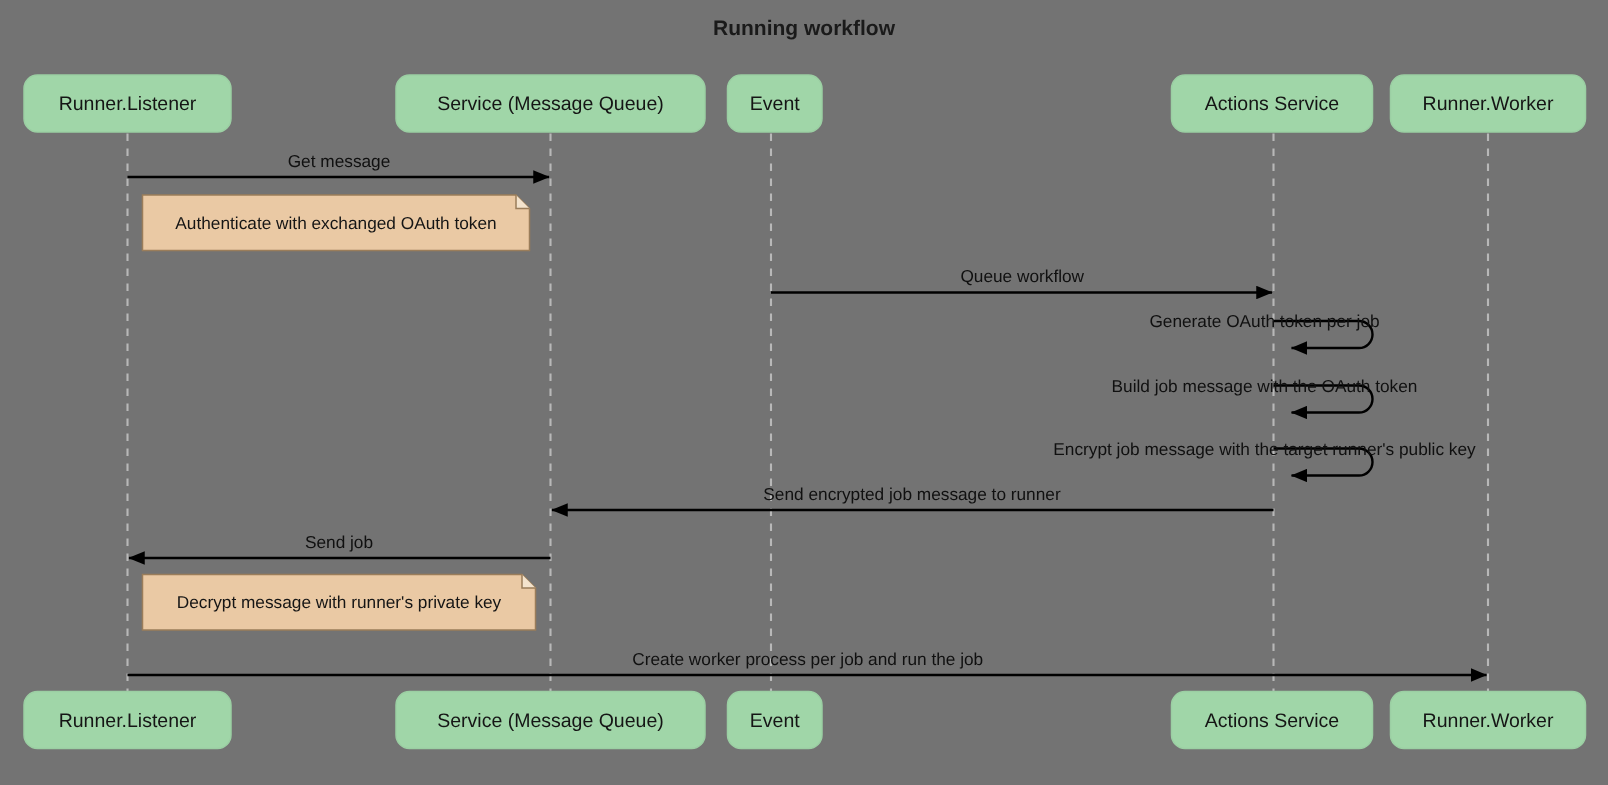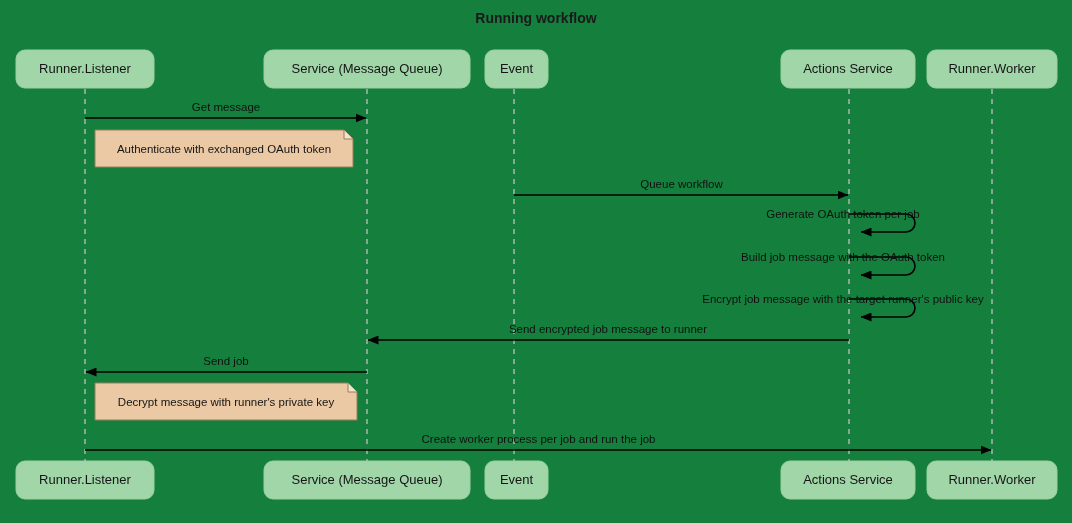--- a/index.html
+++ b/index.html
@@ -9,21 +9,21 @@
     background: #ffffff;
   }
   body {
     font-family: "Liberation Sans", sans-serif;
     -webkit-font-smoothing: antialiased;
   }
   #diagram-root {
     position: relative;
     width: 1072px;
     height: 523px;
-    background: #15803d;
+    background: #737373;
     overflow: hidden;
   }
   #diagram-svg {
     position: absolute;
     left: 0;
     top: 0;
     width: 1072px;
     height: 523px;
     display: block;
   }

